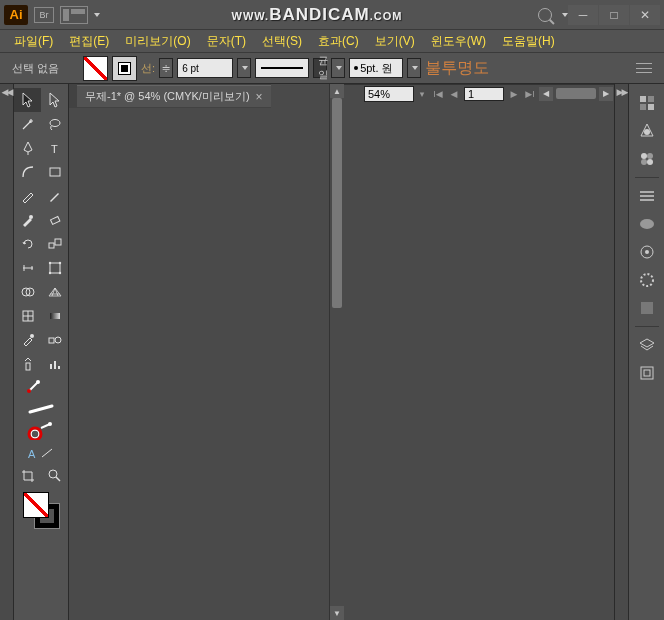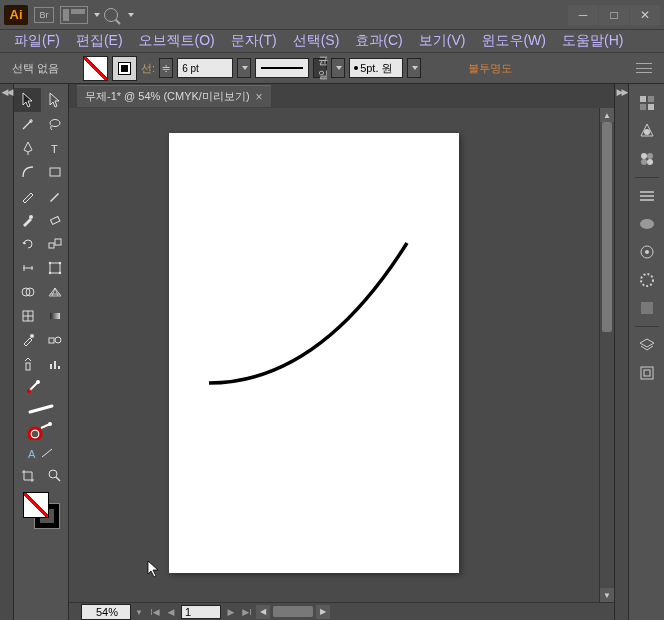--- a/index.html
+++ b/index.html
@@ -11,98 +11,101 @@
 .layout-icon::before { content:""; position:absolute; left:2px; top:2px; width:6px; height:12px; background:#888;}
 .layout-icon::after { content:""; position:absolute; right:2px; top:2px; width:14px; height:5px; background:#888;}
 .dropdown-arrow { width:0; height:0; border-left:3px solid transparent; border-right:3px solid transparent; border-top:4px solid #ccc; margin-left:2px;}
 .watermark { flex:1; text-align:center; color:#eee; font-weight:bold; font-size:15px; letter-spacing:1px; text-shadow: 1px 1px 1px rgba(0,0,0,.6);}
 .watermark .b { font-size:17px;}
 .search-icon { width:14px; height:14px; border:1.5px solid #aaa; border-radius:50%; position:relative; margin:0 8px 0 4px;}
 .search-icon::after { content:""; position:absolute; width:6px; height:1.5px; background:#aaa; bottom:-2px; right:-4px; transform:rotate(45deg);}
 .win-btns { display:flex; gap:1px; margin-left:auto;}
 .win-btn { width:30px; height:20px; background:#595959; display:flex; align-items:center; justify-content:center; color:#ccc; font-size:12px;}
 .menubar { height:22px; background:#535353; display:flex; align-items:center; padding:0 8px; gap:4px;}
-.menu-item { padding:2px 6px; color:#c4b5fd; font-size:14px;}
+.menu-item { padding:2px 6px; color:#fde047; font-size:12px;}
 .controlbar { height:32px; background:#535353; border-top:1px solid #3a3a3a; border-bottom:1px solid #2a2a2a; display:flex; align-items:center; padding:0 12px; gap:4px;}
 .sel-label { color:#ccc; font-size:11px; margin-right:20px;}
 .swatch { width:25px; height:25px; border:1px solid #222; background:#fff; position:relative;}
 .swatch.red-diag::after { content:""; position:absolute; left:0; top:0; right:0; bottom:0; background:linear-gradient(to top right, transparent 45%, #e00 45%, #e00 55%, transparent 55%);}
 .swatch.nested { display:flex; align-items:center; justify-content:center; background:#d4d4d4;}
 .swatch.nested .inner { width:11px; height:11px; background:#000; border:2px solid #fff; outline:1px solid #000;}
 .ctrl-label { color:#c0a060; font-size:11px;}
 .ctrl-input { height:20px; background:#e8e8e8; border:1px solid #222; padding:0 4px; color:#000; display:flex; align-items:center; font-size:10px;}
 .ctrl-input.dark { background:#3a3a3a; color:#ccc;}
 .tiny-arrow { width:14px; height:20px; background:#5a5a5a; border:1px solid #222; display:flex; align-items:center; justify-content:center;}
 .stroke-preview { width:54px; height:20px; background:#e8e8e8; border:1px solid #222; display:flex; align-items:center; justify-content:center;}
 .stroke-line { width:42px; height:2px; background:#000;}
 .dash-preview { width:54px; height:20px; background:#e8e8e8; border:1px solid #222; display:flex; align-items:center; gap:2px; padding:0 4px; font-size:9px; color:#000;}
 .dash-dot { width:4px; height:4px; background:#000; border-radius:50%;}
-.opacity-label { color:#d08040; font-size:11px;margin-left:43px;}
+.opacity-label { color:#d08040; font-size:16px;}
 .menu-burger { width:16px; height:10px; display:flex; flex-direction:column; justify-content:space-between; margin-left:auto;}
 .menu-burger div { height:1px; background:#aaa;}
 
 .main { display:flex; height:536px;}
 .tool-collapse { width:14px; background:#4a4a4a; border-right:1px solid #2a2a2a; display:flex; align-items:flex-start; justify-content:center; padding-top:3px;}
 .dbl-arrow-l { color:#bbb; font-size:9px; letter-spacing:-2px;}
 .toolbox { width:55px; background:#535353; border-right:1px solid #2a2a2a; padding-top:4px;}
 .tool-grid { display:grid; grid-template-columns:1fr 1fr; }
 .tool { height:24px; display:flex; align-items:center; justify-content:center; color:#e0e0e0; position:relative;}
 .tool.active { background:#3a3a3a;}
 .tool svg { width:16px; height:16px; }
 .tool-single { grid-column:1/3; height:22px; display:flex; align-items:center; justify-content:center;}
 .fillstroke-area { grid-column:1/3; height:44px; position:relative;}
 .fs-fill { position:absolute; left:9px; top:4px; width:26px; height:26px; background:#fff; border:1px solid #000;}
 .fs-fill::after{content:""; position:absolute; inset:0; background:linear-gradient(to top right, transparent 44%, #e00 44%, #e00 56%, transparent 56%);}
 .fs-stroke { position:absolute; left:20px; top:15px; width:26px; height:26px; background:#000; border:1px solid #888;}
 .fs-stroke::after { content:""; position:absolute; inset:5px; background:#535353; }
 
-.canvas-area { flex:1; display:flex; flex-direction:column; background:#4a4a4a;}
+.canvas-area { flex:1; display:flex; background:#4a4a4a;}
 .doc-tab-bar { height:24px; background:#424242; display:flex; align-items:center; padding-left:8px;}
 .doc-tab { height:22px; background:#535353; padding:0 8px; display:flex; align-items:center; gap:6px; color:#d8d8d8; font-size:11px; border-top:1px solid #666;}
 .tab-close { font-size:12px; color:#bbb;}
 .canvas-viewport { flex:1; background:#4a4a4a; position:relative; overflow:hidden;}
 .artboard { position:absolute; left:100px; top:25px; width:290px; height:440px; background:#fff; box-shadow:2px 2px 6px rgba(0,0,0,0.4);}
 .curve-path { position:absolute; left:0; top:0;}
 .cursor-arrow { position:absolute; left:78px; top:452px; }
 .vscroll { position:absolute; right:0; top:0; bottom:0; width:15px; background:#4a4a4a; border-left:1px solid #333;}
 .vscroll-btn { height:14px; background:#5a5a5a; display:flex; align-items:center; justify-content:center; font-size:8px;}
 .vscroll-thumb { position:absolute; left:2px; right:2px; top:14px; height:210px; background:#787878; border-radius:2px;}
 .statusbar { height:18px; background:#4a4a4a; border-top:1px solid #333; display:flex; align-items:center; font-size:10px; color:#ccc;}
-.zoom-box { width:50px; height:16px; background:#e8e8e8; color:#000; border:1px solid #222; padding:0 14px; display:flex; align-items:center; margin-left:12px;}
+.zoom-box { width:50px; height:16px; background:#e8e8e8; color:#000; border:1px solid #222; padding:0 3px; display:flex; align-items:center; margin-left:20px;}
 .nav-btn { width:16px; height:14px; display:flex; align-items:center; justify-content:center; color:#999; font-size:9px;}
 .page-box { width:40px; height:14px; background:#e8e8e8; color:#000; border:1px solid #222; display:flex; align-items:center; padding:0 3px; margin:0 2px;}
 .status-center { flex:1; text-align:center;}
 .hscroll-btn { width:14px; height:14px; background:#5a5a5a; display:flex; align-items:center; justify-content:center; font-size:8px; margin:0 1px;}
 
 .right-collapse { width:14px; background:#4a4a4a; border-left:1px solid #2a2a2a; display:flex; align-items:flex-start; justify-content:center; padding-top:3px;}
 .right-panels { width:36px; background:#535353; border-left:1px solid #2a2a2a; display:flex; flex-direction:column; align-items:center; padding-top:6px; gap:2px;}
 .panel-icon { width:28px; height:26px; display:flex; align-items:center; justify-content:center; color:#ccc;}
 .panel-sep { width:24px; height:1px; background:#3a3a3a; margin:3px 0;}
 </style>
 </head>
 <body>
 
 <div class="titlebar">
   <div class="ai-logo">Ai</div>
   <div class="br-box">Br</div>
   <div class="layout-icon"></div>
   <div class="dropdown-arrow"></div>
+  <div class="watermark">
+    <span>WWW.</span><span class="b">BANDICAM</span><span>.COM</span>
+  </div>
   <div class="search-icon"></div>
   <div class="dropdown-arrow"></div>
   <div class="win-btns">
     <div class="win-btn">─</div>
     <div class="win-btn">□</div>
     <div class="win-btn">✕</div>
   </div>
 </div>
 
 <div class="menubar">
   <div class="menu-item">파일(F)</div>
   <div class="menu-item">편집(E)</div>
-  <div class="menu-item">오브젝트(O)</div>
+  <div class="menu-item">미리보기(O)</div>
   <div class="menu-item">문자(T)</div>
   <div class="menu-item">선택(S)</div>
   <div class="menu-item">효과(C)</div>
   <div class="menu-item">보기(V)</div>
   <div class="menu-item">윈도우(W)</div>
   <div class="menu-item">도움말(H)</div>
 </div>
 
 <div class="controlbar">
   <div class="sel-label">선택 없음</div>

